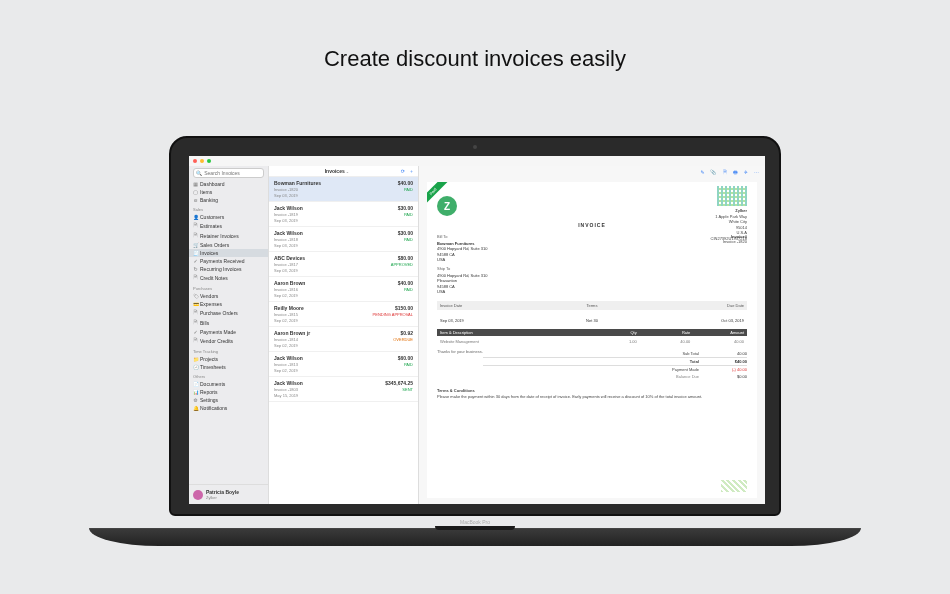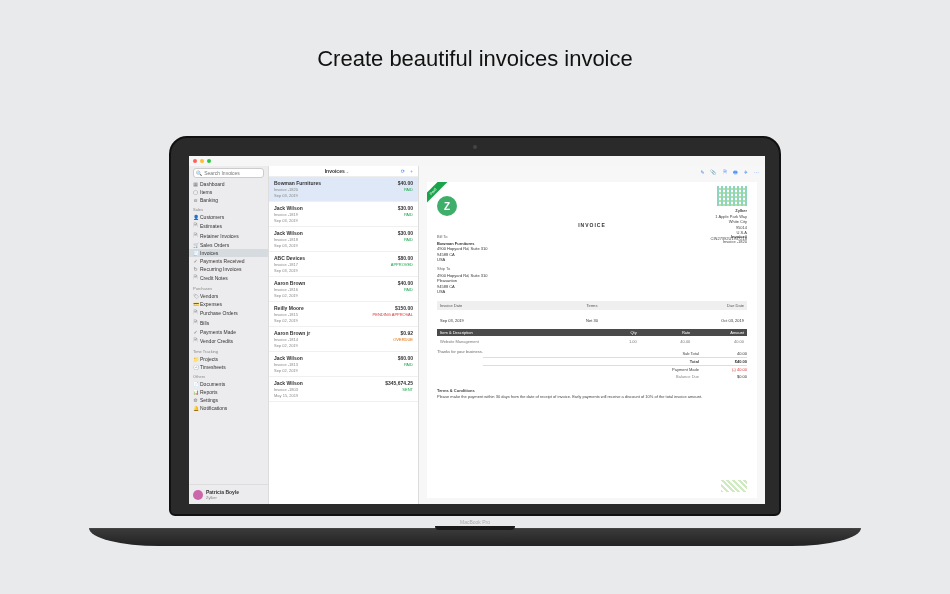--- a/index.html
+++ b/index.html
@@ -80,21 +80,21 @@
   .neg{color:#d33}
   .thanks{font-size:4px;color:#666;margin-top:2px;}
   .terms{margin-top:8px;font-size:4px;color:#444;}
   .terms .tt{font-weight:600;margin-bottom:1px;}
   .foot-deco{position:absolute;right:10px;bottom:6px;width:26px;height:12px;background:
     repeating-linear-gradient(45deg,#8c6,#8c6 2px,transparent 2px,transparent 4px);opacity:.4;}
 </style>
 </head>
 <body>
 
-<div class="headline">Create beautiful invoices invoice</div>
+<div class="headline">Create discount invoices easily</div>
 
 <div class="laptop">
   <div class="bezel">
     <div class="camera"></div>
     <div class="screen">
 
       <div class="titlebar">
         <div class="tl r"></div>
         <div class="tl y"></div>
         <div class="tl g"></div>

